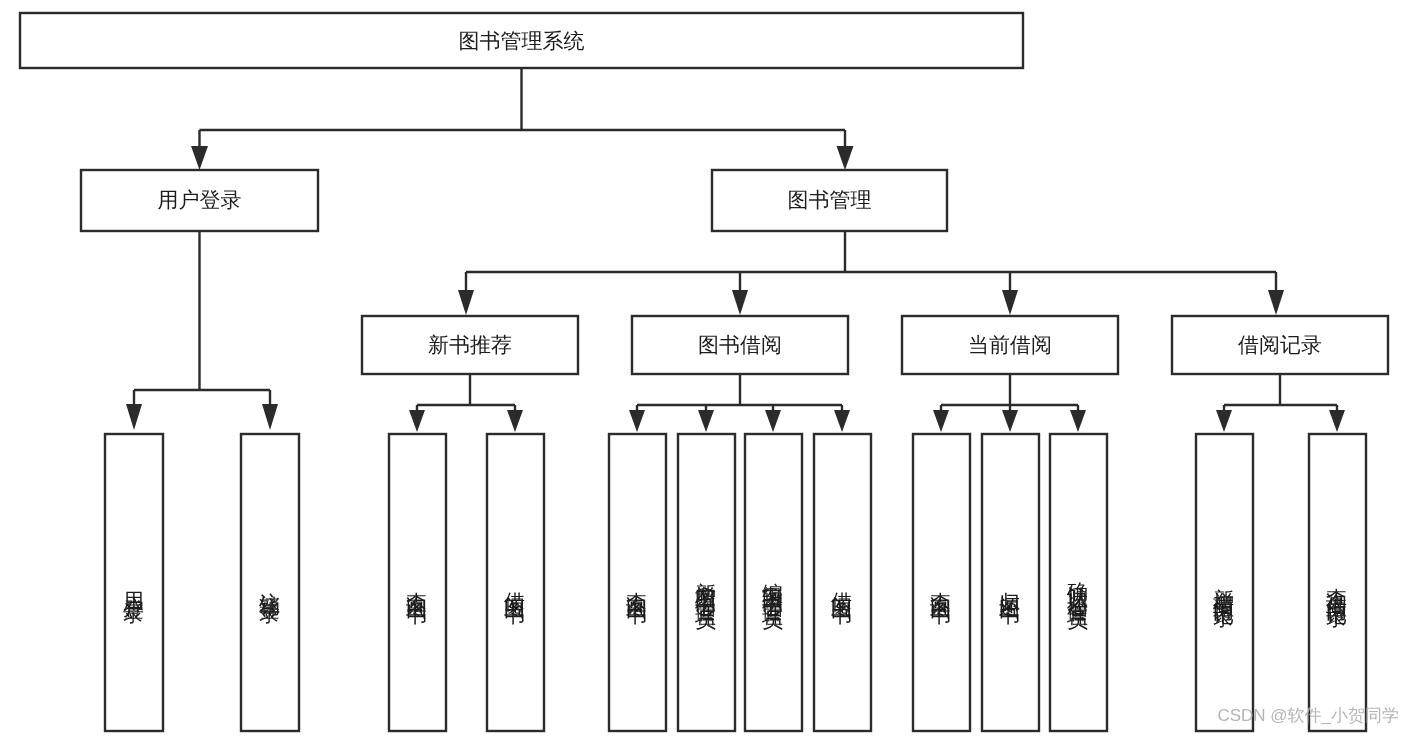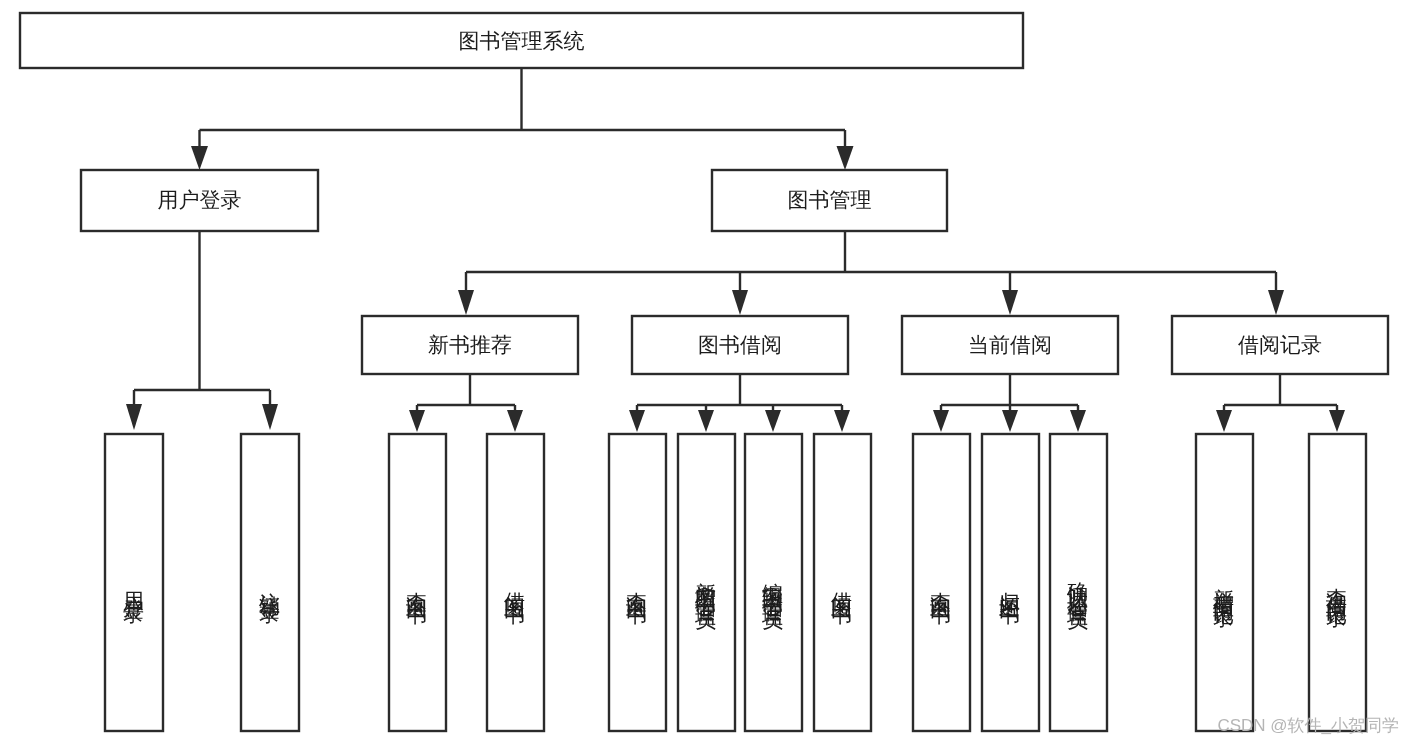--- a/index.html
+++ b/index.html
@@ -51,21 +51,21 @@
     stroke-width: 2.4;
     fill: none;
   }
   .arrow-head {
     fill: #2b2b2b;
     stroke: none;
   }
   .watermark {
     position: absolute;
     right: 6px;
-    bottom: 10px;
+    bottom: 20px;
     font-family: "Liberation Sans", "DejaVu Sans", sans-serif;
     font-size: 17px;
     color: #b5b5b5;
     white-space: nowrap;
     user-select: none;
   }
 </style>
 </head>
 <body>
 

